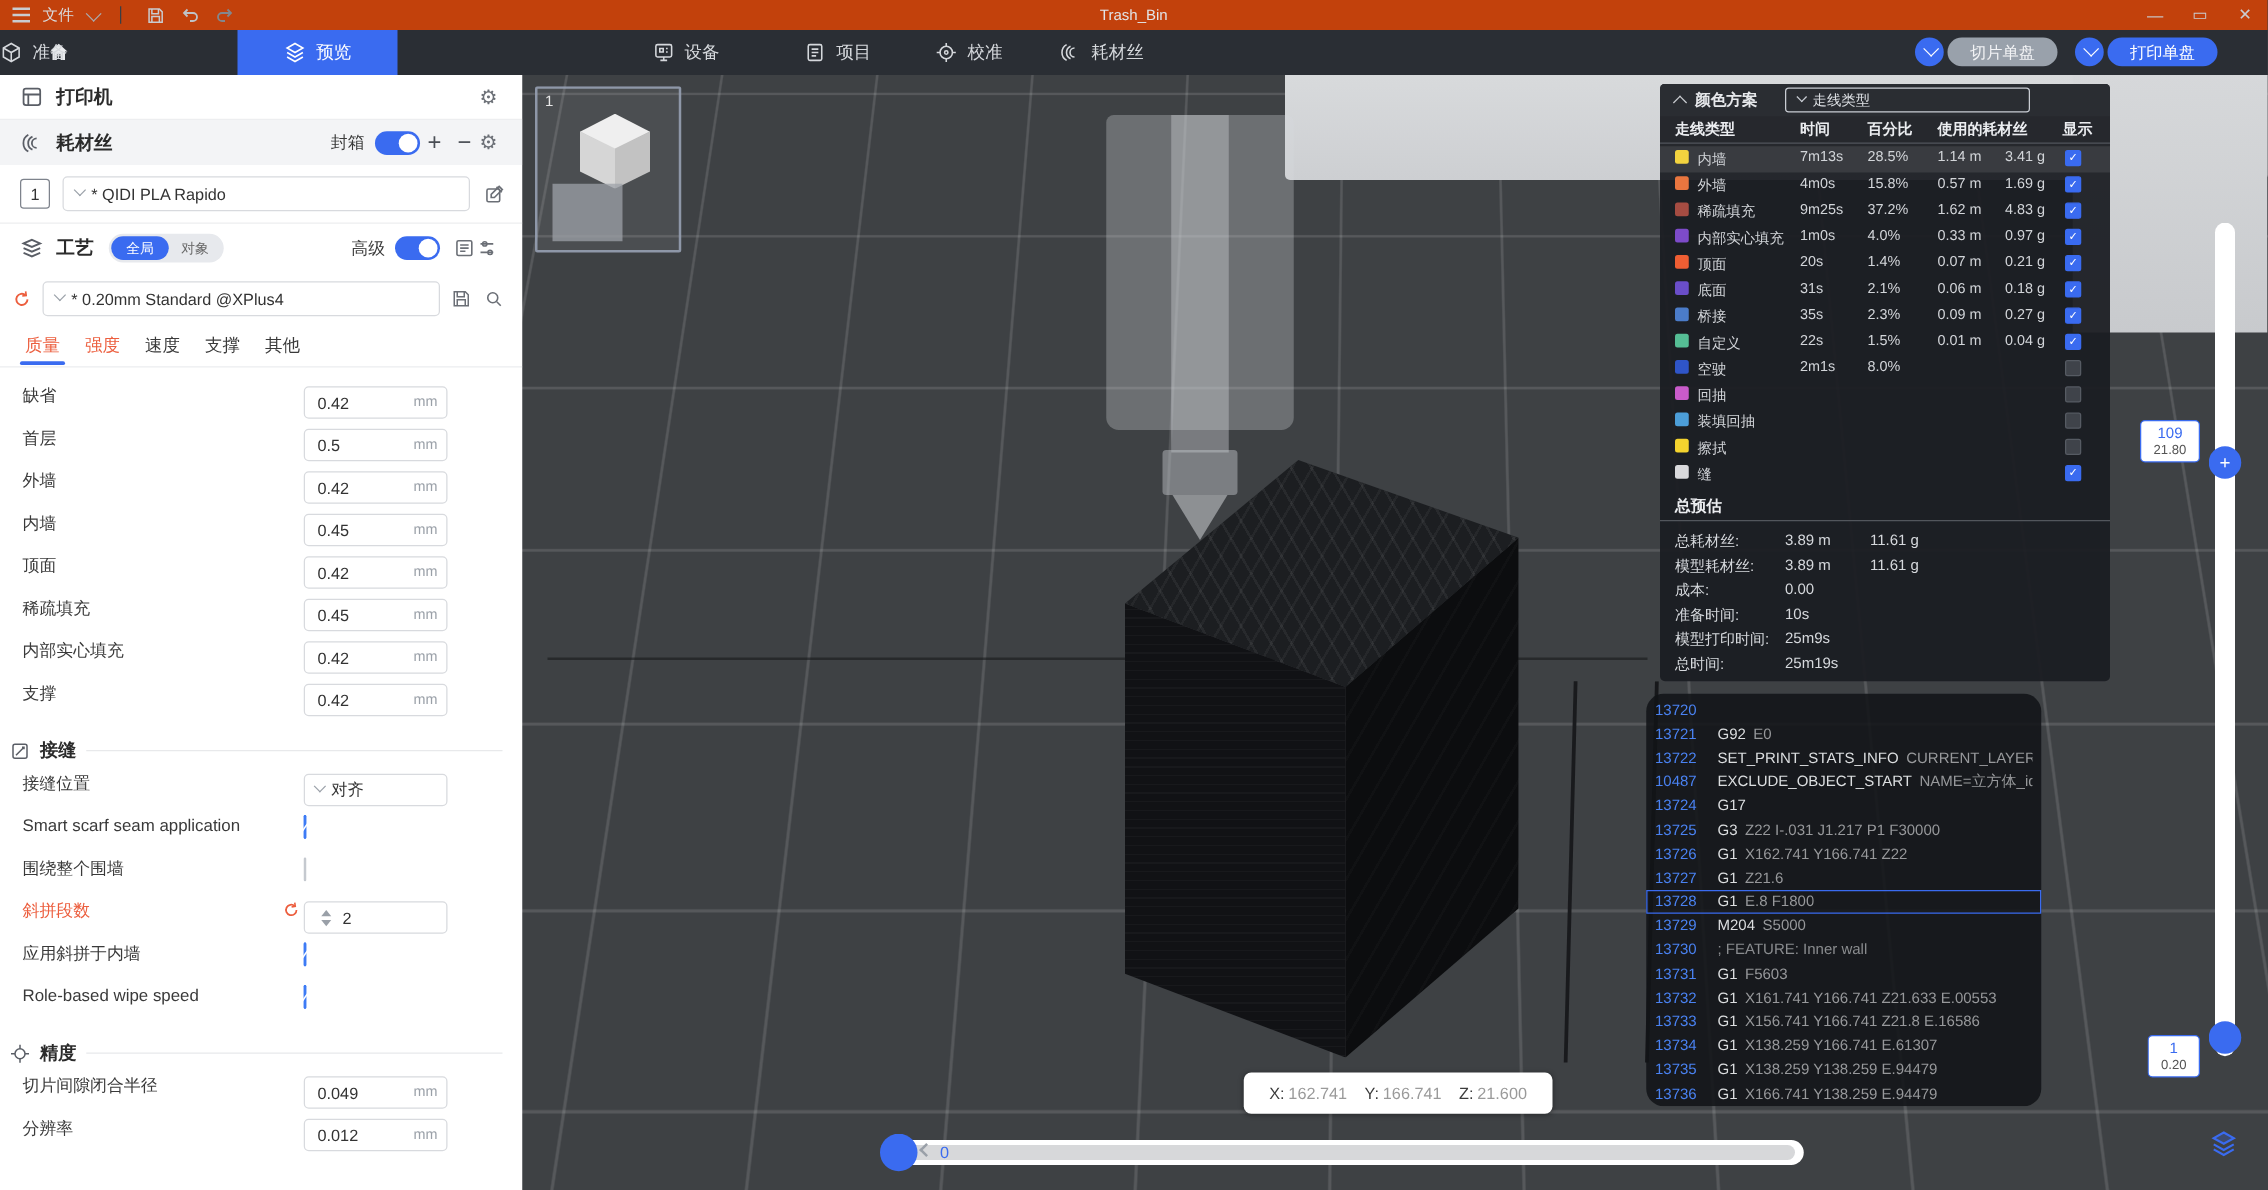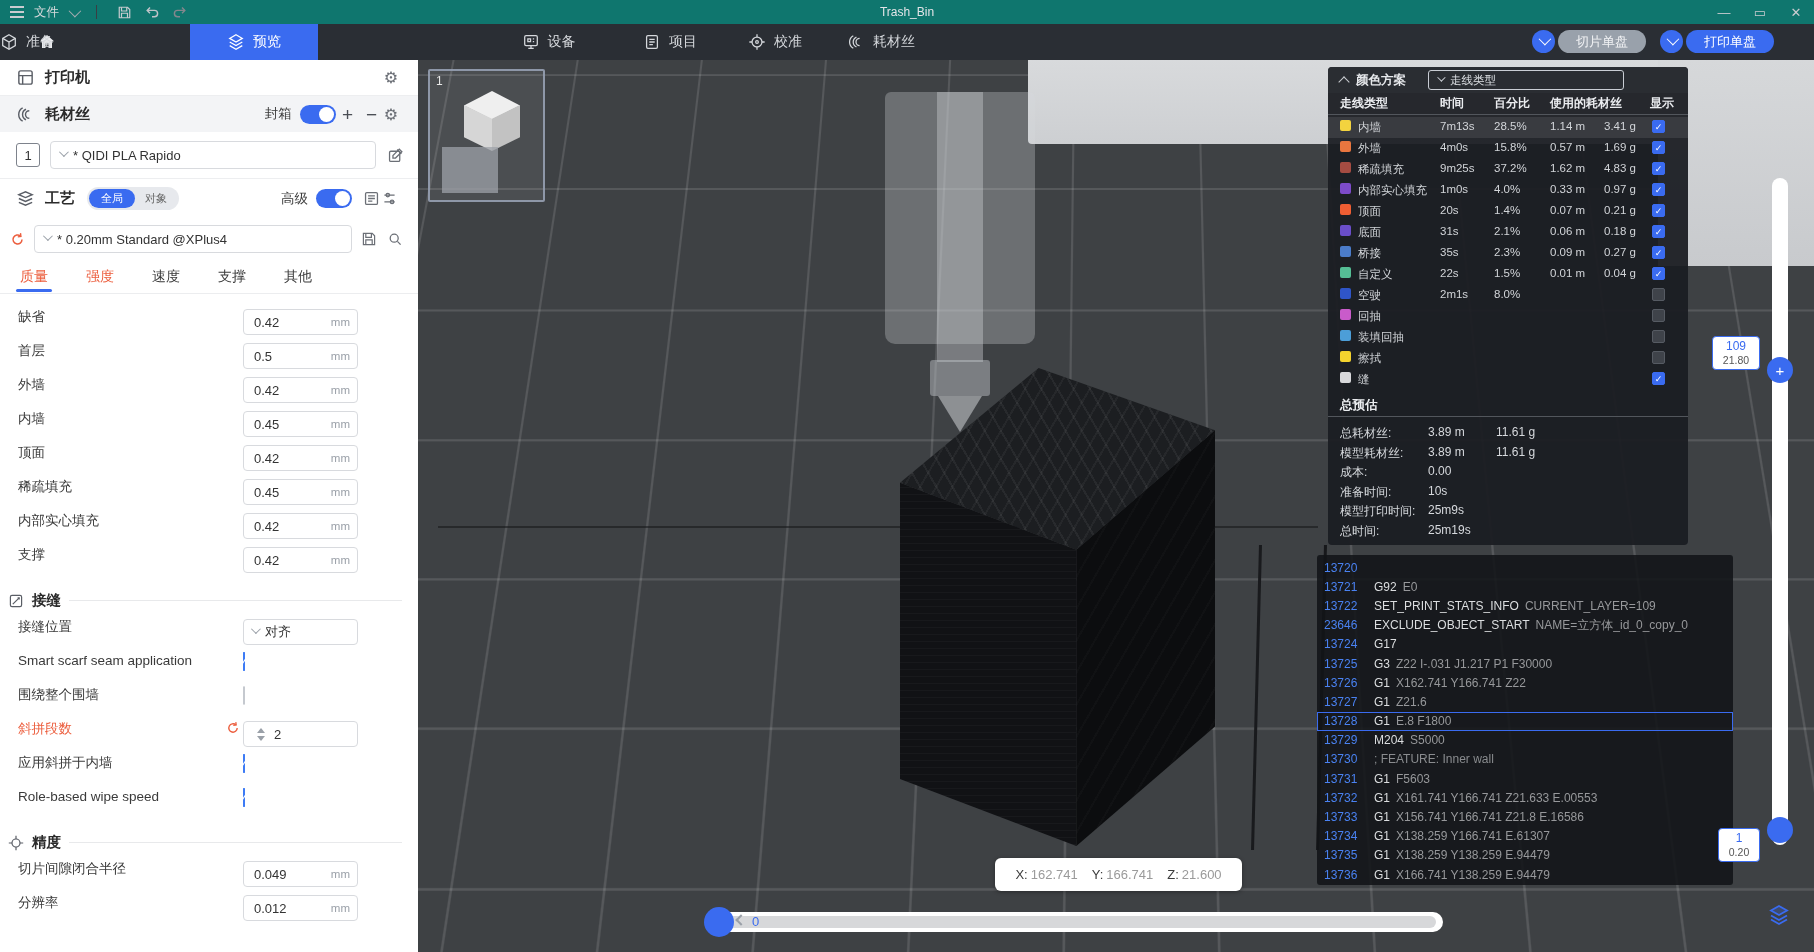--- a/index.html
+++ b/index.html
@@ -1,21 +1,21 @@
 <!DOCTYPE html>
 <html><head>
 <meta charset="utf-8">
 <style>
   * { margin:0; padding:0; box-sizing:border-box; }
   html,body { width:1814px; height:952px; overflow:hidden; background:#3E4144;
     font-family:"Liberation Sans","DejaVu Sans",sans-serif; }
   .app { position:absolute; inset:0; width:1814px; height:952px; }
 
   
-  .titlebar { position:absolute; left:0; top:0; width:1814px; height:24px; background:#0f766e;
+  .titlebar { position:absolute; left:0; top:0; width:1814px; height:24px; background:#c2410c;
     display:flex; align-items:center; color:#D8DADD; font-size:12px; }
   .tb-left { display:flex; align-items:center; gap:10px; padding-left:10px; }
   .burger { display:flex; flex-direction:column; gap:3px; cursor:pointer; }
   .burger i { display:block; width:14px; height:2px; background:#C9CCD0; }
   .tb-menu-label { font-size:12.5px; }
   .chev { width:9px; height:9px; border-right:1.6px solid #A9ADB2; border-bottom:1.6px solid #A9ADB2;
     transform:rotate(45deg) translateY(-2px); }
   .tb-div { width:1px; height:14px; background:#3A3E44; margin:0 8px; }
   .tb-ico { width:18px; height:18px; display:flex; align-items:center; justify-content:center; }
   .tb-title { position:absolute; left:0; right:0; text-align:center; font-size:12px; color:#E2E4E7; pointer-events:none; }
@@ -59,21 +59,21 @@
     font-size:13px; color:#333; }
   .combo { flex:1; height:28px; border:1px solid #D8DADE; border-radius:4px; background:#fff; display:flex; align-items:center;
     padding:0 8px; gap:7px; font-size:13px; color:#333; cursor:pointer; }
   .combo .chev { border-color:#9AA0A8; width:7px; height:7px; margin-top:-3px; flex:none; }
   .proc-row { height:40px; border-top:1px solid #EDEEF0; }
   .scope { display:flex; background:#E7E9ED; border-radius:12px; padding:2px; margin-left:12px; font-size:11px; }
   .scope .on { background:#3A6BF0; color:#fff; border-radius:10px; padding:2px 12px; }
   .scope .off { color:#666; padding:2px 10px; }
   .preset-row { height:42px; display:flex; align-items:center; padding:0 14px 0 8px; gap:8px; }
   .ic16 { width:18px; height:18px; display:flex; align-items:center; justify-content:center; flex:none; }
-  .ptabs { display:flex; gap:34px; padding:0 0 0 18px; height:34px; align-items:center; border-bottom:1px solid #ECEDEF; }
+  .ptabs { display:flex; gap:16px; padding:0 0 0 18px; height:34px; align-items:center; border-bottom:1px solid #ECEDEF; }
   .ptab { font-size:14px; color:#3A3A3A; cursor:pointer; position:relative; padding:6px 2px; }
   .ptab.modified { color:#EC5E3E; }
   .ptab.active::after { content:""; position:absolute; left:-2px; right:-2px; bottom:0; height:2.5px; background:#3A6BF0; border-radius:2px; }
   .params { padding-top:8px; }
   .prow { display:flex; align-items:flex-start; min-height:27px; margin:7px 0; padding:0 60px 0 18px; position:relative; }
   .plabel { flex:1; font-size:13.5px; color:#3A3A3A; line-height:1.25; padding-right:8px; }
   .plabel.modified { color:#EC5E3E; }
   .ibox { width:115px; height:26px; flex:none; border:1px solid #D8DADE; border-radius:4px; display:flex; align-items:center;
     padding:0 7px 0 10px; font-size:13px; color:#333; background:#fff; }
   .ibox .unit { margin-left:auto; color:#9AA0A8; font-size:11.5px; }
@@ -151,21 +151,21 @@
   .lg-cb.on { background:#3A6BF0; border-color:#3A6BF0; }
   .lg-cb.on::after { content:"✓"; position:absolute; inset:0; color:#fff; font-size:9px; display:flex; align-items:center; justify-content:center; }
   .lg-tot-title { position:absolute; left:12px; top:330px; font-size:12.5px; font-weight:bold; color:#EBEDF0; }
   .lg-hr2 { position:absolute; left:0; top:349px; width:100%; height:1px; background:#52565C; }
   .lg-tots { position:absolute; left:0; top:356px; width:100%; }
   .tot-row { position:relative; height:19.5px; font-size:12px; color:#D6D9DD; }
   .tot-row span { position:absolute; top:2px; white-space:nowrap; }
   .t-lab { left:12px; } .t-v1 { left:100px; } .t-v2 { left:168px; }
 
   
-  .gcode { position:absolute; left:899px; top:495px; width:416px; height:330px; background:rgba(17,19,23,0.87); border-radius:3px; z-index:5;
+  .gcode { position:absolute; left:899px; top:495px; width:316px; height:330px; background:rgba(17,19,23,0.87); border-radius:14px; z-index:5;
     padding:3px 0; }
   .gl { position:relative; height:19.2px; display:flex; align-items:center; padding:0 6px; font-size:12px; border:1px solid transparent; }
   .gl.sel { border-color:#3A6BF0; }
   .gl .n { width:42px; text-align:left; color:#4A82F2; flex:none; }
   .gl .c { color:#DCDEE0; margin-left:8px; white-space:nowrap; }
   .gl .r { color:#97989B; margin-left:6px; white-space:nowrap; overflow:hidden; }
   .gl.cmt .c { color:#8A8C8F; }
 
   
   .coords { position:absolute; left:577px; top:798px; width:247px; height:33px; background:#fff; border-radius:6px; z-index:6;
@@ -749,21 +749,21 @@
           <span class="n">13721</span>
           <span class="c">G92</span>
           <span class="r">E0</span>
         </div>
         <div class="gl">
           <span class="n">13722</span>
           <span class="c">SET_PRINT_STATS_INFO</span>
           <span class="r">CURRENT_LAYER=109</span>
         </div>
         <div class="gl">
-          <span class="n">23646</span>
+          <span class="n">10487</span>
           <span class="c">EXCLUDE_OBJECT_START</span>
           <span class="r">NAME=立方体_id_0_copy_0</span>
         </div>
         <div class="gl">
           <span class="n">13724</span>
           <span class="c">G17</span>
         </div>
         <div class="gl">
           <span class="n">13725</span>
           <span class="c">G3</span>

